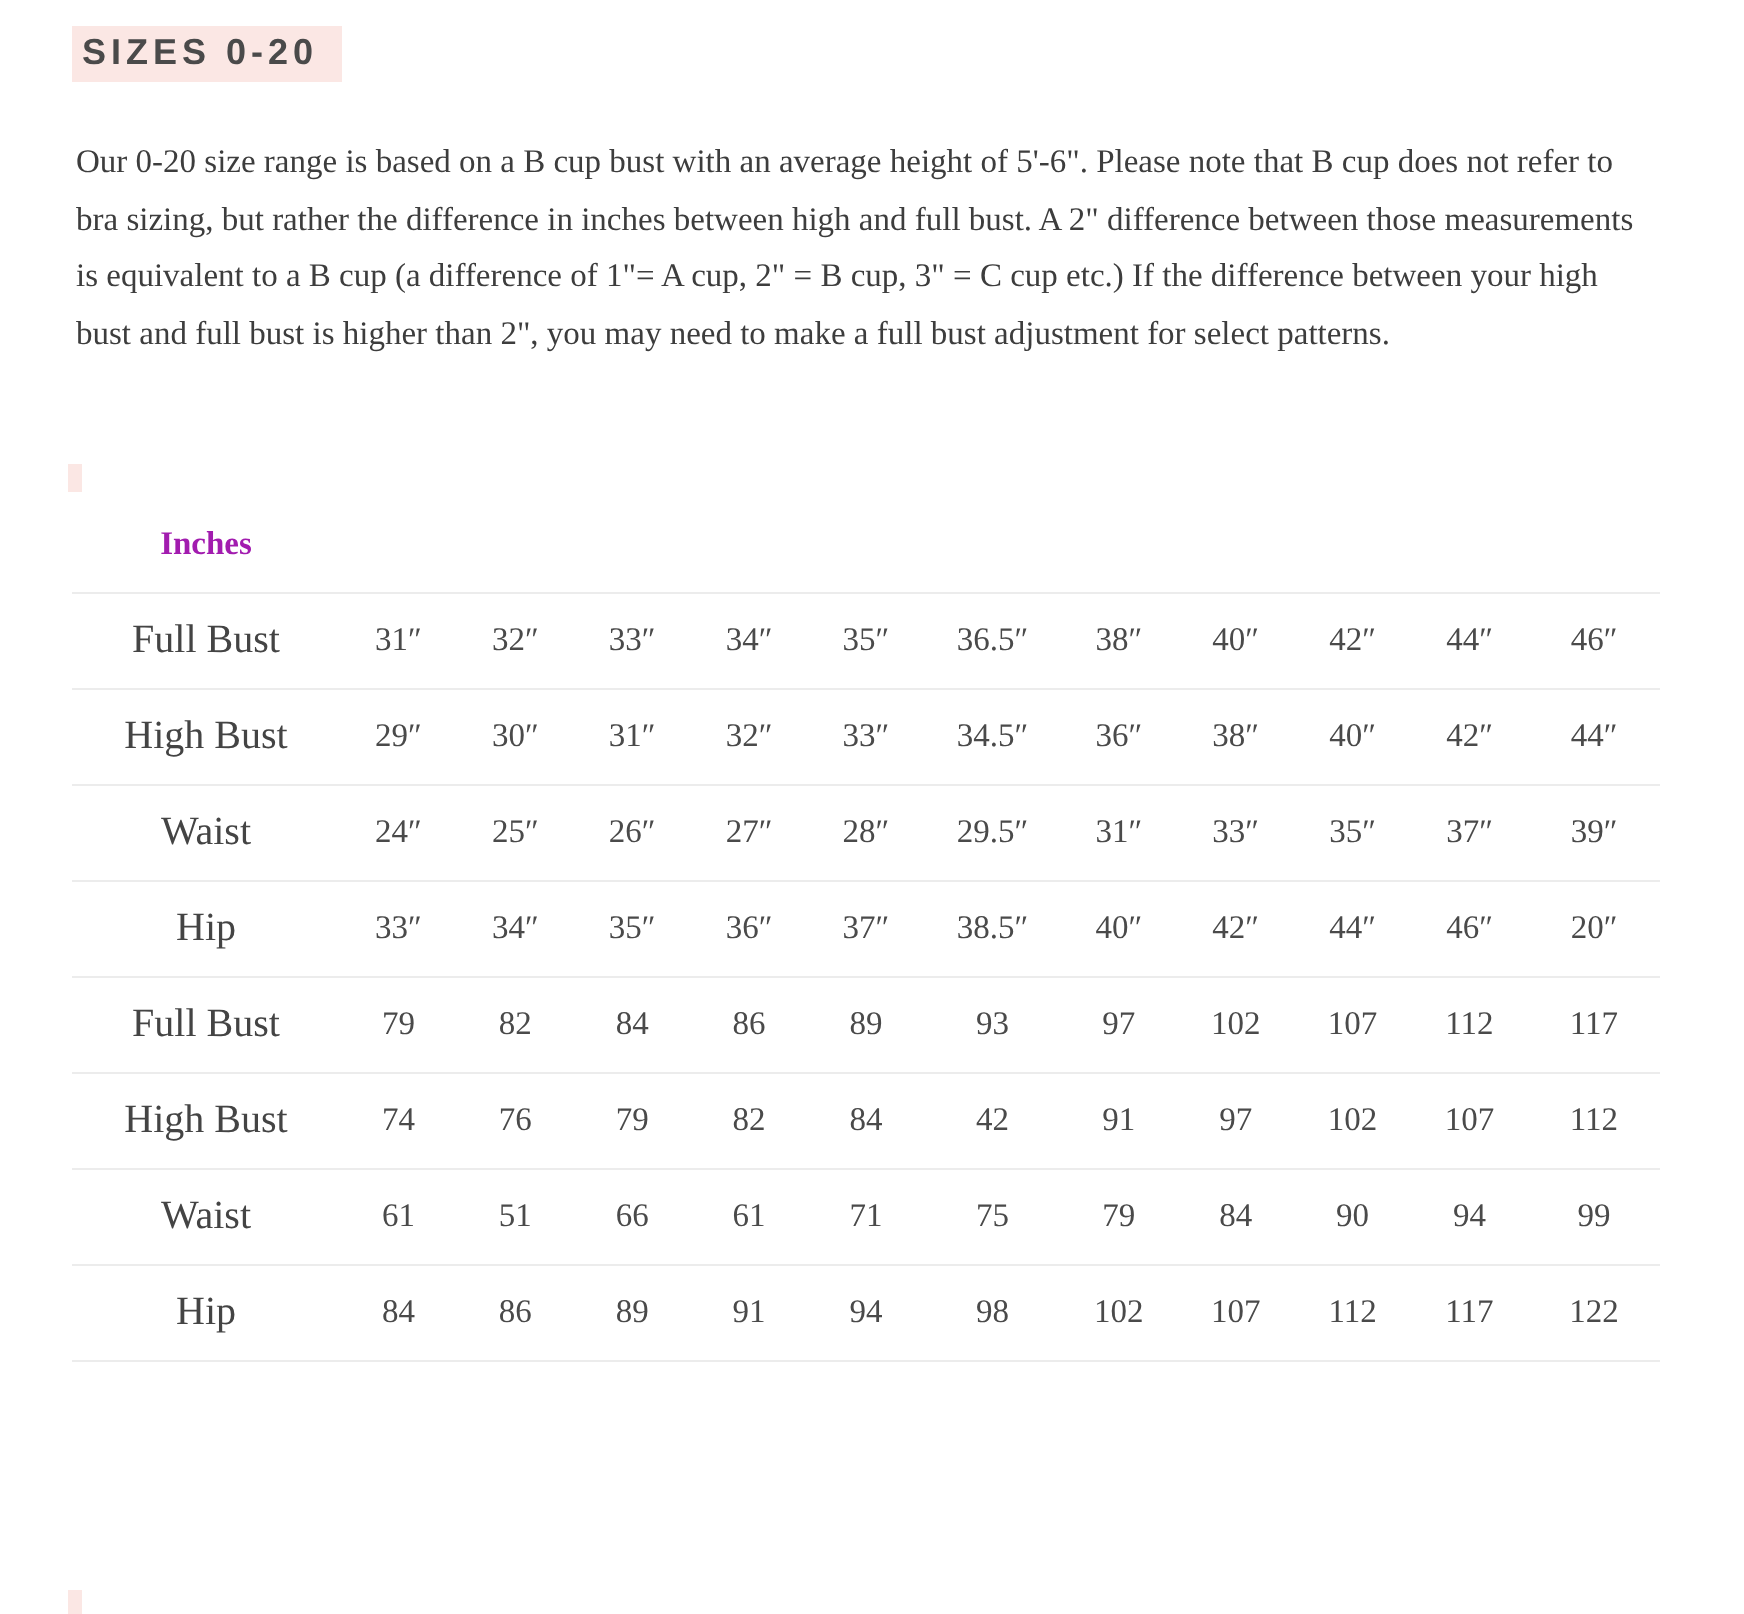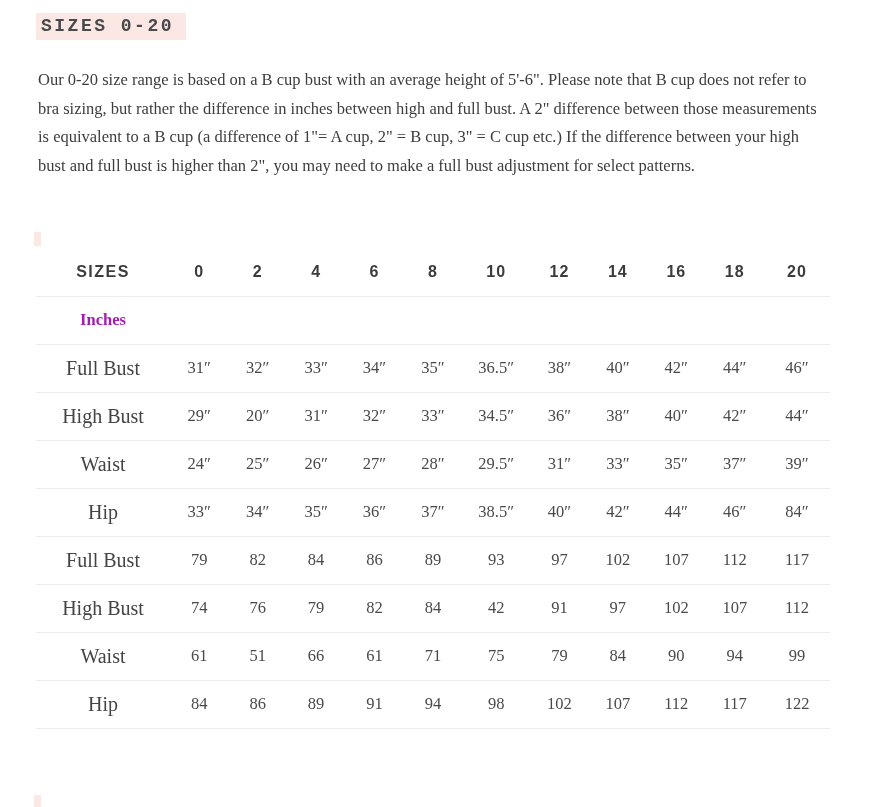--- a/index.html
+++ b/index.html
@@ -11,21 +11,21 @@
     overflow: hidden;
     font-family: "Liberation Serif", serif;
   }
   
   .heading-wrap { padding: 13px 0 0 36px; }
   .page-heading {
     display: inline-block;
     margin: 0;
     background: #fbe7e4;
     padding: 3px 12px 4px 5px;
-    font-family: Liberation Mono, monospace;
+    font-family: Liberation Sans, sans-serif;
     font-size: 18px;
     font-weight: 600;
     letter-spacing: 2.5px;
     color: #4a4a4a;
     text-transform: uppercase;
   }
   
   .intro {
     margin: 26px 32px 0 38px;
     width: 786px;
@@ -103,34 +103,20 @@
         <col>
         <col>
       <col style="width:68px">
       <col>
         <col>
         <col>
         <col>
       <col style="width:66px">
     </colgroup>
     <tbody>
-        <tr>
-          <th class="sizes-label">SIZES</th>
-          <th>0</th>
-          <th>2</th>
-          <th>4</th>
-          <th>6</th>
-          <th>8</th>
-          <th>10</th>
-          <th>12</th>
-          <th>14</th>
-          <th>16</th>
-          <th>18</th>
-          <th>20</th>
-        </tr>
         <tr>
           <td class="section-title">Inches</td>
           <td colspan="11"></td>
         </tr>
         <tr>
           <td class="row-label">Full Bust</td>
           <td class="cell-value">31″</td>
           <td class="cell-value">32″</td>
           <td class="cell-value">33″</td>
           <td class="cell-value">34″</td>
@@ -138,21 +124,21 @@
           <td class="cell-value">36.5″</td>
           <td class="cell-value">38″</td>
           <td class="cell-value">40″</td>
           <td class="cell-value">42″</td>
           <td class="cell-value">44″</td>
           <td class="cell-value">46″</td>
         </tr>
         <tr>
           <td class="row-label">High Bust</td>
           <td class="cell-value">29″</td>
-          <td class="cell-value">20″</td>
+          <td class="cell-value">30″</td>
           <td class="cell-value">31″</td>
           <td class="cell-value">32″</td>
           <td class="cell-value">33″</td>
           <td class="cell-value">34.5″</td>
           <td class="cell-value">36″</td>
           <td class="cell-value">38″</td>
           <td class="cell-value">40″</td>
           <td class="cell-value">42″</td>
           <td class="cell-value">44″</td>
         </tr>
@@ -175,21 +161,21 @@
           <td class="cell-value">33″</td>
           <td class="cell-value">34″</td>
           <td class="cell-value">35″</td>
           <td class="cell-value">36″</td>
           <td class="cell-value">37″</td>
           <td class="cell-value">38.5″</td>
           <td class="cell-value">40″</td>
           <td class="cell-value">42″</td>
           <td class="cell-value">44″</td>
           <td class="cell-value">46″</td>
-          <td class="cell-value">84″</td>
+          <td class="cell-value">20″</td>
         </tr>
         <tr>
           <td class="row-label">Full Bust</td>
           <td class="cell-value">79</td>
           <td class="cell-value">82</td>
           <td class="cell-value">84</td>
           <td class="cell-value">86</td>
           <td class="cell-value">89</td>
           <td class="cell-value">93</td>
           <td class="cell-value">97</td>

